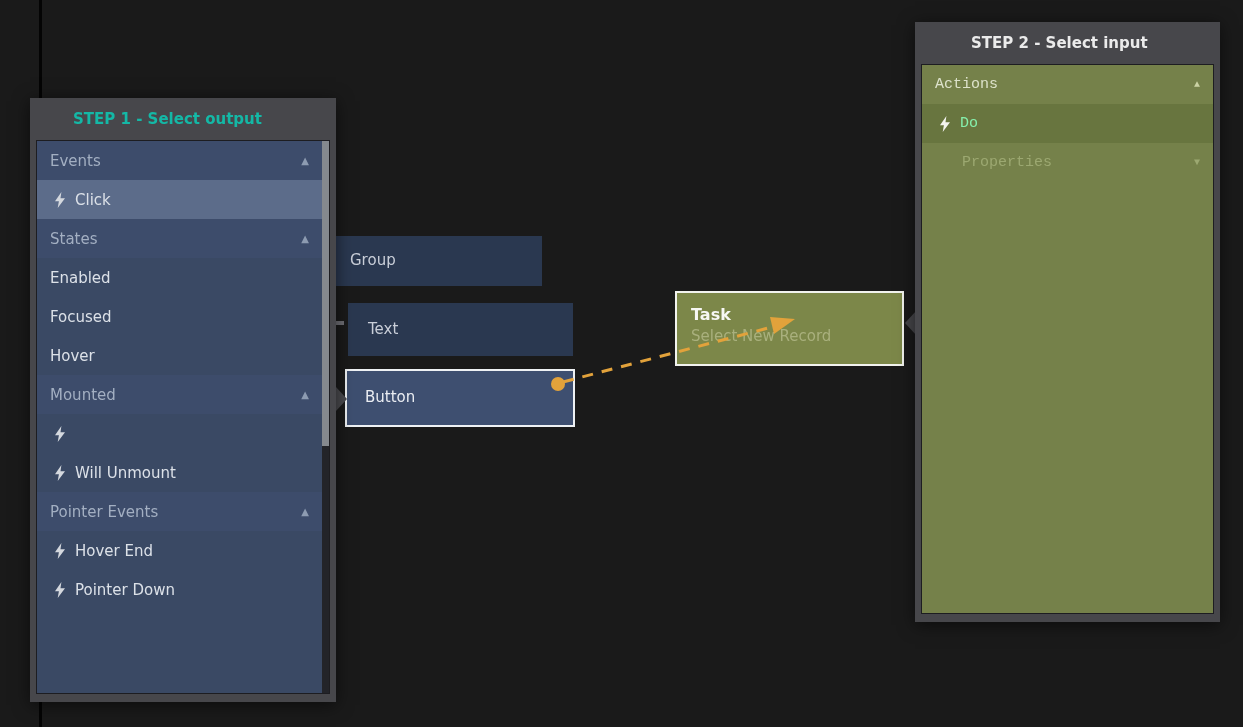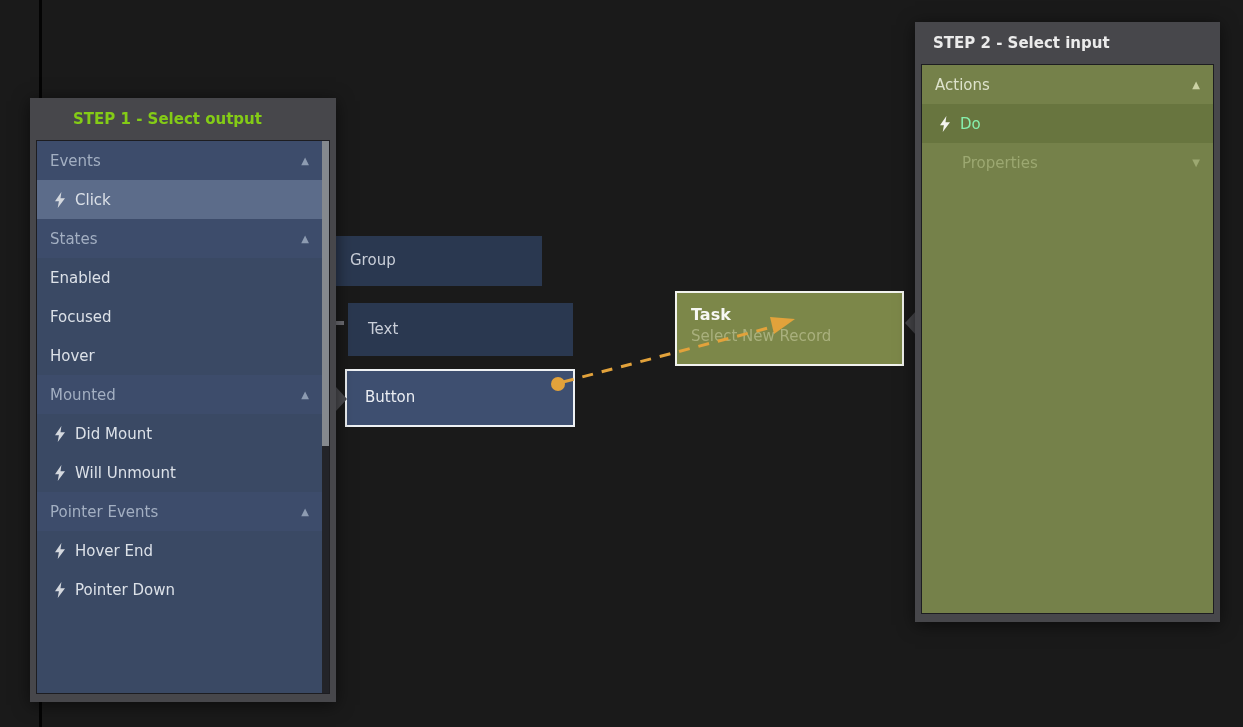--- a/index.html
+++ b/index.html
@@ -38,27 +38,27 @@
     border-top:12px solid transparent; border-bottom:12px solid transparent;
     border-right:11px solid #47474b; }
   .stub-dash { position:absolute; left:336px; top:321px; width:8px; height:4px; background:#6e6e74; }
 
   
   .panel { position:absolute; background:#47474b; box-shadow:0 3px 16px rgba(0,0,0,0.55); }
   .panel-step1 { left:30px; top:98px; width:306px; height:604px; }
   .panel-step2 { left:915px; top:22px; width:305px; height:600px; }
   .panel-header { height:42px; line-height:42px; padding-left:18px;
     font-size:15px; font-weight:bold; }
-  .panel-step1 .panel-header { color:#84cc16;padding-left:43px; }
-  .panel-step2 .panel-header { color:#ebebeb; }
+  .panel-step1 .panel-header { color:#14b8a6;padding-left:43px; }
+  .panel-step2 .panel-header { color:#ebebeb;margin-left:38px; }
   .panel-list { position:absolute; left:6px; right:6px; top:42px; bottom:8px;
     border:1px solid #1d1d21; display:flex; overflow:hidden; }
   .rows { flex:1 1 auto; display:flex; flex-direction:column; }
   .panel-step1 .rows { background:#3a4964; }
-  .panel-step2 .rows { background:#75814a; }
+  .panel-step2 .rows { background:#75814a;font-family:Liberation Mono, monospace; }
 
   
   .vscroll { flex:0 0 7px; background:#232429; position:relative; }
   .vscroll-thumb { position:absolute; top:0; left:0; width:7px; height:305px; background:#85898e; }
 
   
   .row { height:39px; flex:0 0 39px; display:flex; align-items:center;
     font-size:15px; padding-left:13px; cursor:pointer; }
   .row .row-label { flex:1 1 auto; }
   .row .row-arrow { font-size:10px; margin-right:13px; }
@@ -137,21 +137,20 @@
             <span class="row-label">Hover</span>
           </div>
           <div class="row section">
             <span class="row-label">Mounted</span>
             <span class="row-arrow">▲</span>
           </div>
           <div class="row item">
             <svg class="bolt" viewBox="0 0 12 16">
               <path d="M7.4 0 L1 9.2 L4.9 9.2 L3.7 16 L11 6.3 L6.5 6.3 Z"></path>
             </svg>
-            <span class="row-label">Did Mount</span>
           </div>
           <div class="row item">
             <svg class="bolt" viewBox="0 0 12 16">
               <path d="M7.4 0 L1 9.2 L4.9 9.2 L3.7 16 L11 6.3 L6.5 6.3 Z"></path>
             </svg>
             <span class="row-label">Will Unmount</span>
           </div>
           <div class="row section">
             <span class="row-label">Pointer Events</span>
             <span class="row-arrow">▲</span>

